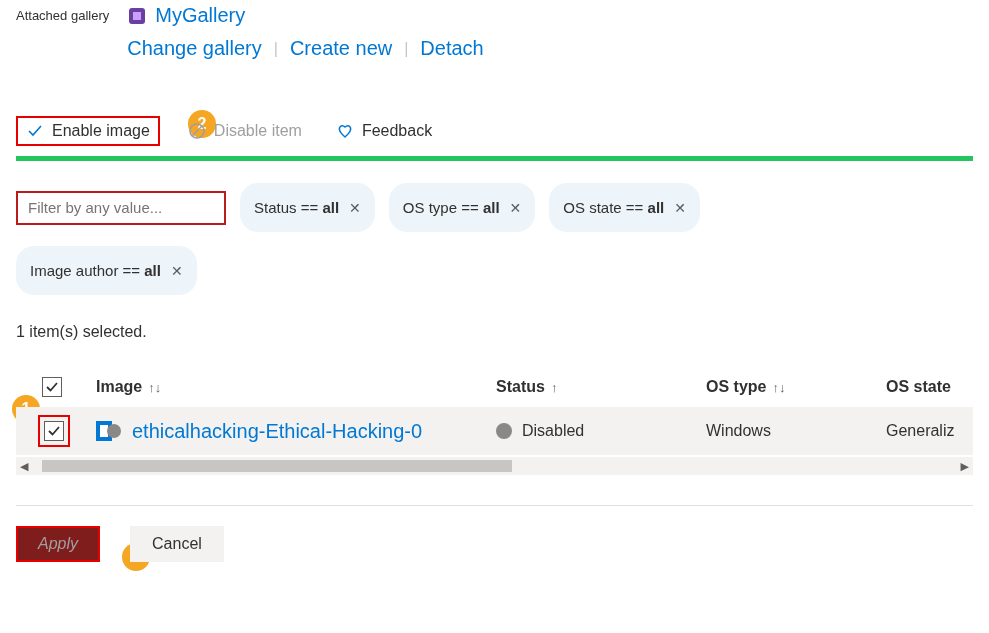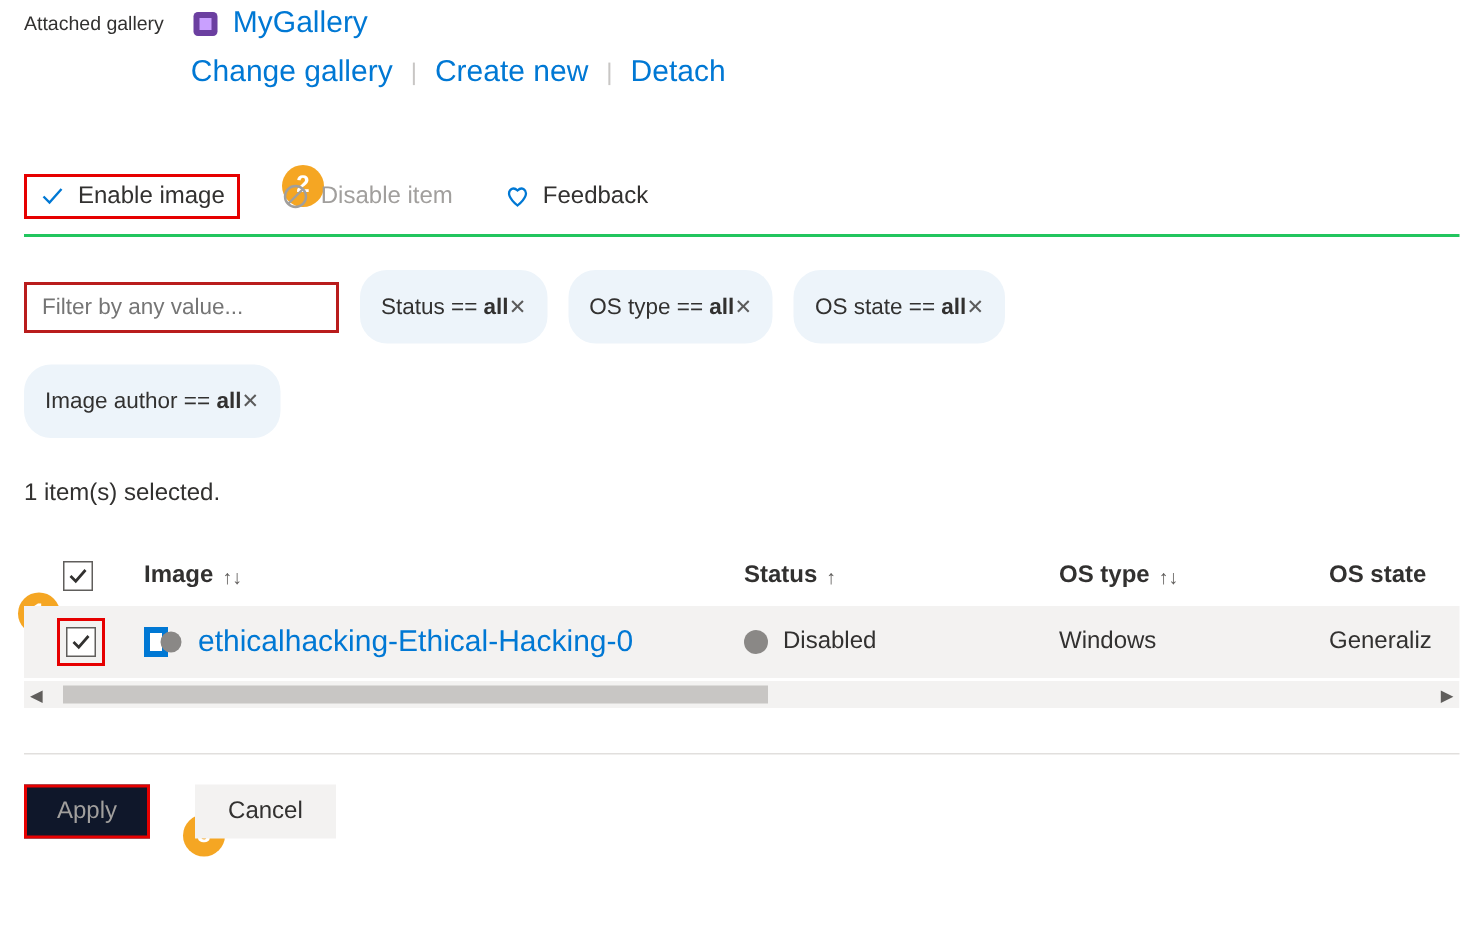--- a/index.html
+++ b/index.html
@@ -17,29 +17,29 @@
   .gallery-col { display: flex; flex-direction: column; }
   .gallery-link-row { display: flex; align-items: center; gap: 8px; }
   .gallery-icon { width: 20px; height: 20px; }
   .link { color: #0078d4; cursor: pointer; font-size: 20px; }
   .link-actions { display: flex; align-items: center; gap: 12px; margin-top: 10px; }
   .link-sep { color: #c8c6c4; font-size: 16px; }
   .callout { position: absolute; width: 28px; height: 28px; border-radius: 50%; background: #f5a623; color: #fff; font-weight: 600; font-size: 16px; display: flex; align-items: center; justify-content: center; }
   .callout-2 { left: 188px; top: 110px; }
   .callout-1 { left: 12px; top: 395px; }
   .callout-3 { left: 122px; top: 543px; }
-  .toolbar-wrap { position: relative; margin-top: 56px; border-bottom: 2px solid #22c55e; padding-bottom: 10px; }
+  .toolbar-wrap { position: relative; margin-top: 56px; border-bottom: 5px solid #22c55e; padding-bottom: 10px; }
   .toolbar { display: flex; align-items: center; gap: 22px; }
   .tool-btn { display: flex; align-items: center; gap: 8px; font-size: 16px; cursor: pointer; padding: 4px 6px; }
   .tool-btn.disabled { color: #a19f9d; cursor: default; }
   .red-box { border: 2px solid #e60000; padding: 4px 8px; }
   .icon { width: 18px; height: 18px; display: inline-flex; }
   .filters-row { display: flex; flex-wrap: wrap; align-items: center; gap: 14px; margin-top: 22px; row-gap: 14px; }
   .filter-input { width: 210px; height: 34px; border: 2px solid #b91c1c; padding: 0 10px; font-size: 15px; color: #605e5c; }
-  .pill { background: #edf4fa; border-radius: 18px; padding: 16px 14px; display: flex; align-items: flex-start; font-size: 15px; cursor: pointer; }
+  .pill { background: #edf4fa; border-radius: 18px; padding: 16px 14px; display: flex; align-items: flex-end; gap: 10px; font-size: 15px; cursor: pointer; }
   .pill .close { color: #5b5b5b; font-size: 14px; }
   .count-row { margin-top: 28px; font-size: 16px; display: flex; gap: 14px; }
   .table-wrap { margin-top: 26px; overflow-x: hidden; position: relative; }
   .table { width: 973px; }
   .thead, .trow { display: grid; grid-template-columns: 80px 400px 210px 180px 120px; align-items: center; }
   .thead { height: 40px; font-size: 16px; font-weight: 600; }
   .th { display: flex; align-items: center; gap: 6px; }
   .sort-icon { color: #605e5c; font-size: 13px; }
   .trow { height: 48px; background: #f3f2f1; font-size: 16px; }
   .checkbox { width: 20px; height: 20px; border: 1px solid #605e5c; display: flex; align-items: center; justify-content: center; background: #fff; cursor: pointer; }
@@ -49,21 +49,21 @@
   .image-cell { display: flex; align-items: center; gap: 10px; }
   .img-icon { width: 26px; height: 26px; display:flex; }
   .status-cell { display: flex; align-items: center; gap: 10px; }
   .status-dot { width: 16px; height: 16px; border-radius: 50%; background: #8a8886; }
   .hscroll { height: 18px; background: #f3f2f1; margin-top: 2px; display:flex; align-items:center; justify-content:space-between; padding: 0 4px; }
   .hscroll-thumb { height: 12px; background: #c8c6c4; width: 470px; margin-left: 14px; }
   .hscroll-arrow { color: #605e5c; font-size: 11px; }
   .footer-sep { border-top: 1px solid #e1dfdd; margin-top: 30px; }
   .footer-btns { display: flex; gap: 30px; margin-top: 20px; position: relative; }
   .btn { height: 36px; padding: 0 22px; display:flex; align-items:center; font-size: 16px; cursor: pointer; }
-  .btn-apply { color: #a19f9d; background: #0f172a; border: 2px solid #e60000; padding: 0 20px; }
+  .btn-apply { color: #a19f9d; background: #7f1d1d; border: 2px solid #e60000; padding: 0 20px; font-style: italic; }
   .btn-cancel { background: #f3f2f1; color: #323130; }
   svg { display:block; }
 </style>
 </head>
 <body>
 
 <div class="page" style="position:relative;">
   <div class="label-row">
     <div class="attached-label">Attached gallery</div>
     <div class="gallery-col">

